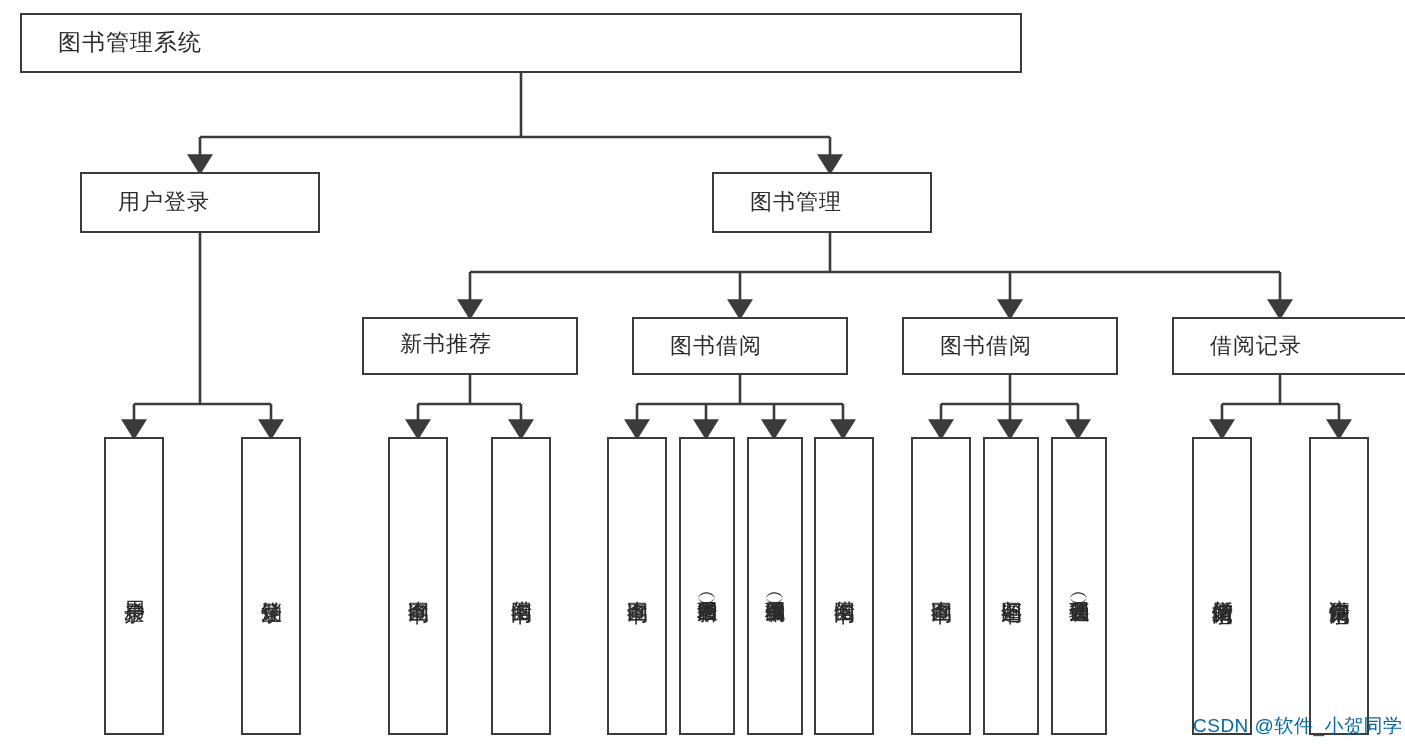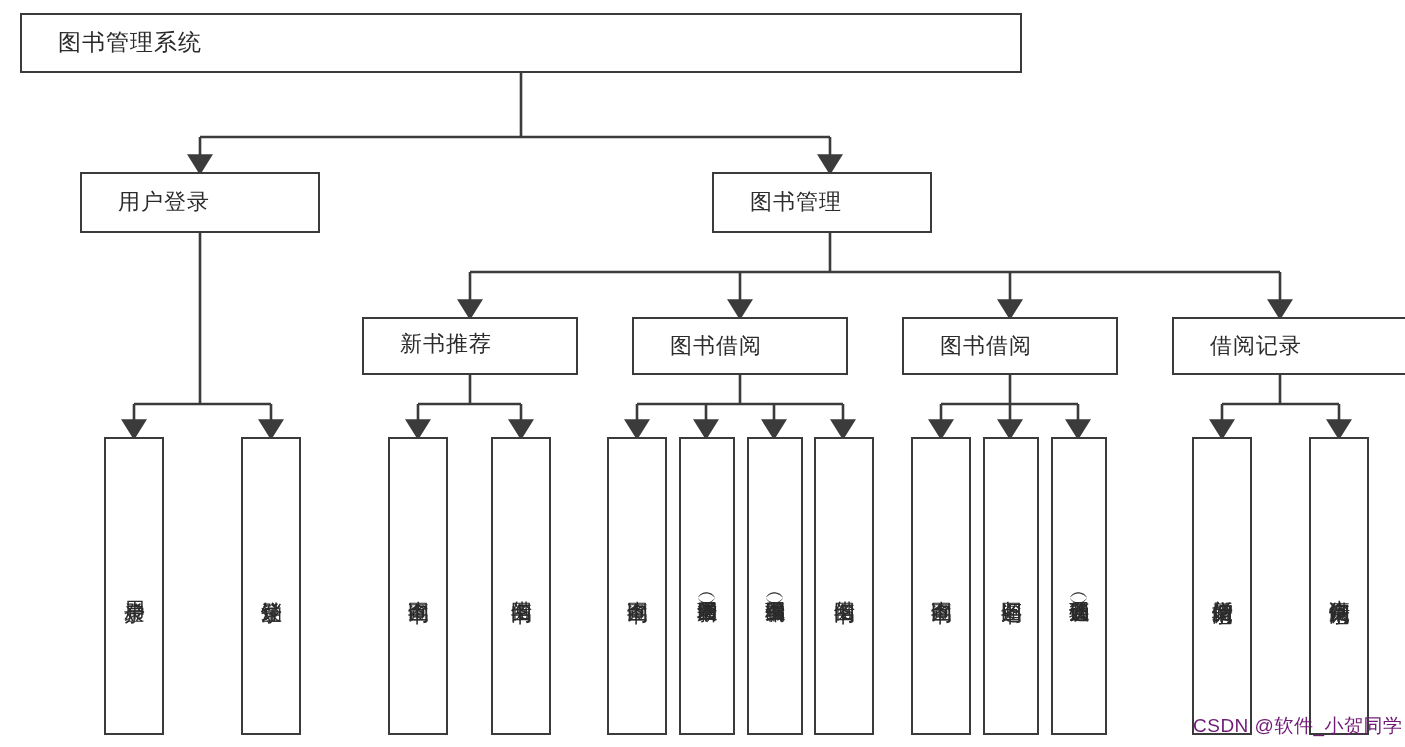--- a/index.html
+++ b/index.html
@@ -56,21 +56,21 @@
     white-space:nowrap;
     color:#2b2b2b;
   }
   .vtext.tight{
     font-size:20px;
     line-height:1.08;
     letter-spacing:0px;
   }
   .watermark{
     position:absolute;
-    color:#701a75;
+    color:#0369a1;
     font-size:19px;
     letter-spacing:0.5px;
     white-space:nowrap;
     user-select:none;
   }
 </style>
 </head>
 <body>
 
 <div id="canvas">

